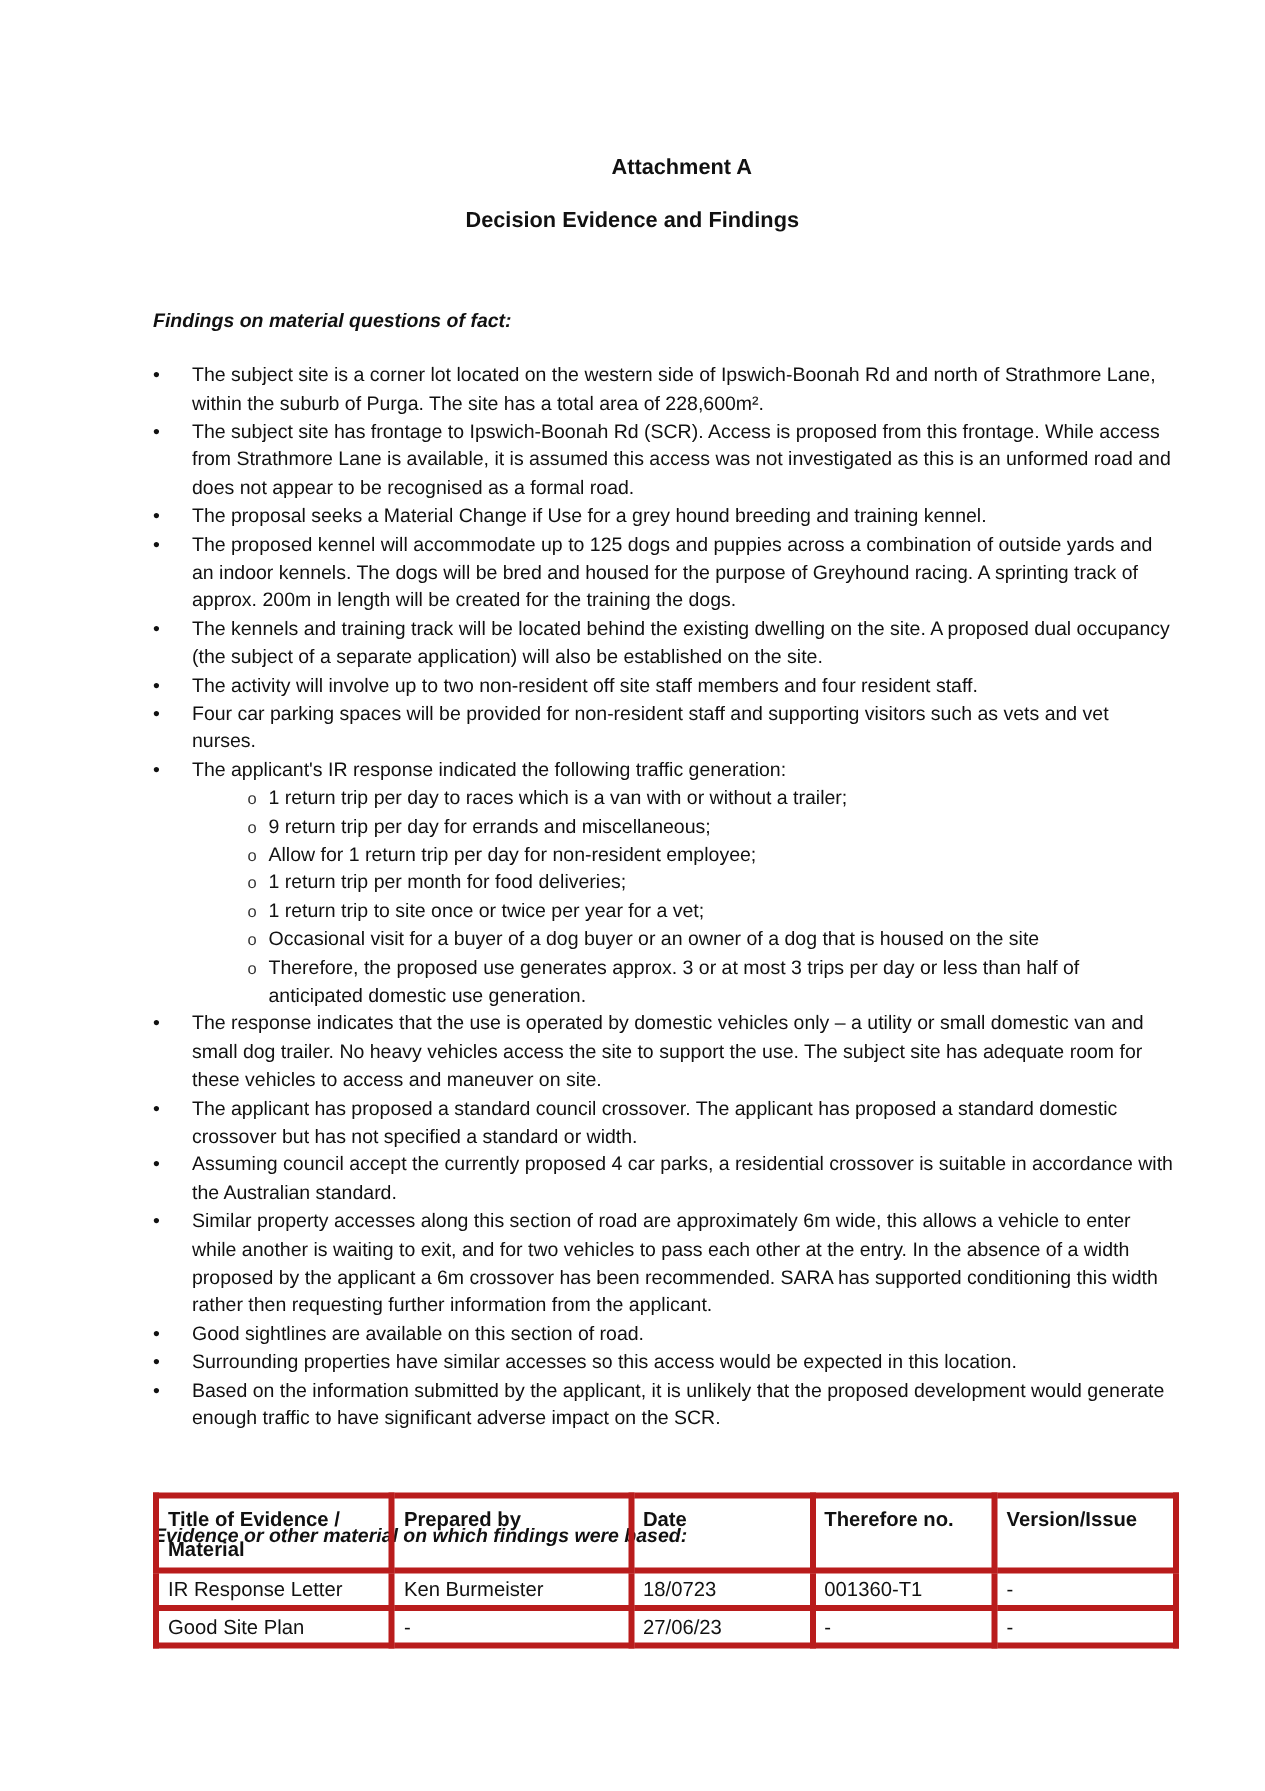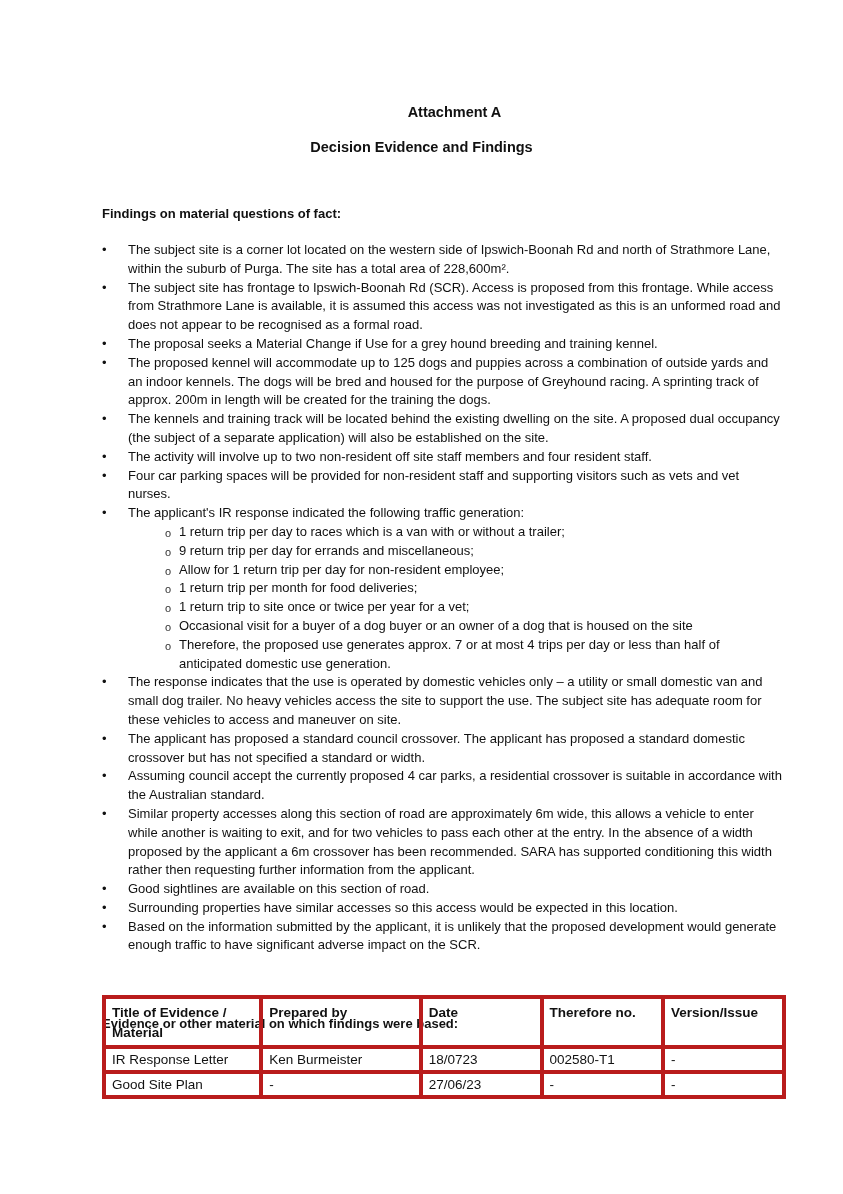--- a/index.html
+++ b/index.html
@@ -2,21 +2,21 @@
 <html><head>
 <meta charset="utf-8">
 <style>
   html, body { margin: 0; padding: 0; background: #ffffff; }
   body { width: 843px; height: 1194px; position: relative; overflow: hidden;
          font-family: "Liberation Sans", sans-serif; color: #111111; }
   .page { position: absolute; left: 0; top: 0; width: 843px; height: 1194px; }
   .title { position: absolute; left: 0; width: 843px; text-align: center; font-weight: bold; font-size: 14.5px; }
   .t1 { top: 104px; padding-left: 33px; }
   .t2 { top: 139px; }
-  .heading { position: absolute; left: 102px; font-weight: bold; font-size: 13px; }
+  .heading { position: absolute; left: 102px; font-weight: bold; font-size: 13px; font-style: italic; }
   .h1 { top: 206px; }
   .h2 { top: 1016px; }
   ul.findings { position: absolute; left: 102px; top: 241px; width: 680px; margin: 0; padding: 0; list-style: none;
                 font-size: 13px; line-height: 18.8px; }
   ul.findings > li { position: relative; padding-left: 26px; }
   ul.findings > li > .bullet { position: absolute; left: 0; top: 0; font-size: 13px; }
   ul.sub { margin: 0; padding: 0; list-style: none; }
   ul.sub > li { position: relative; padding-left: 51px; }
   ul.sub > li > .obullet { position: absolute; left: 37px; top: 1px; font-size: 11px; color: #333; }
   table.evidence { position: absolute; left: 102px; top: 995px; width: 684px; border-collapse: collapse; font-size: 13.5px; }
@@ -44,21 +44,21 @@
       <li><span class="bullet">•</span><span>The kennels and training track will be located behind the existing dwelling on the site. A proposed dual occupancy (the subject of a separate application) will also be established on the site.</span></li>
       <li><span class="bullet">•</span><span>The activity will involve up to two non-resident off site staff members and four resident staff.</span></li>
       <li><span class="bullet">•</span><span>Four car parking spaces will be provided for non-resident staff and supporting visitors such as vets and vet nurses.</span></li>
       <li><span class="bullet">•</span><span>The applicant's IR response indicated the following traffic generation:</span><ul class="sub">
           <li><span class="obullet">o</span><span>1 return trip per day to races which is a van with or without a trailer;</span></li>
           <li><span class="obullet">o</span><span>9 return trip per day for errands and miscellaneous;</span></li>
           <li><span class="obullet">o</span><span>Allow for 1 return trip per day for non-resident employee;</span></li>
           <li><span class="obullet">o</span><span>1 return trip per month for food deliveries;</span></li>
           <li><span class="obullet">o</span><span>1 return trip to site once or twice per year for a vet;</span></li>
           <li><span class="obullet">o</span><span>Occasional visit for a buyer of a dog buyer or an owner of a dog that is housed on the site</span></li>
-          <li><span class="obullet">o</span><span>Therefore, the proposed use generates approx. 7 or at most 4 trips per day or less than half of anticipated domestic use generation.</span></li>
+          <li><span class="obullet">o</span><span>Therefore, the proposed use generates approx. 3 or at most 3 trips per day or less than half of anticipated domestic use generation.</span></li>
         </ul></li>
       <li><span class="bullet">•</span><span>The response indicates that the use is operated by domestic vehicles only – a utility or small domestic van and small dog trailer. No heavy vehicles access the site to support the use. The subject site has adequate room for these vehicles to access and maneuver on site.</span></li>
       <li><span class="bullet">•</span><span>The applicant has proposed a standard council crossover.  The applicant has proposed a standard domestic crossover but has not specified a standard or width.</span></li>
       <li><span class="bullet">•</span><span>Assuming council accept the currently proposed 4 car parks, a residential crossover is suitable in accordance with the Australian standard.</span></li>
       <li><span class="bullet">•</span><span>Similar property accesses along this section of road are approximately 6m wide, this allows a vehicle to enter while another is waiting to exit, and for two vehicles to pass each other at the entry. In the absence of a width proposed by the applicant a 6m crossover has been recommended. SARA has supported conditioning this width rather then requesting further information from the applicant.</span></li>
       <li><span class="bullet">•</span><span>Good sightlines are available on this section of road.</span></li>
       <li><span class="bullet">•</span><span>Surrounding properties have similar accesses so this access would be expected in this location.</span></li>
       <li><span class="bullet">•</span><span>Based on the information submitted by the applicant, it is unlikely that the proposed development would generate enough traffic to have significant adverse impact on the SCR.</span></li>
     </ul>
 
@@ -72,21 +72,21 @@
         <th class="c3">Date</th>
         <th class="c4">Therefore no.</th>
         <th class="c5">Version/Issue</th>
       </tr>
     </thead>
     <tbody>
       <tr>
         <td>IR Response Letter</td>
         <td>Ken Burmeister</td>
         <td class="date-indent">18/0723</td>
-        <td>002580-T1</td>
+        <td>001360-T1</td>
         <td>-</td>
       </tr>
       <tr>
         <td>Good Site Plan</td>
         <td>-</td>
         <td>27/06/23</td>
         <td>-</td>
         <td>-</td>
       </tr>
     </tbody>

